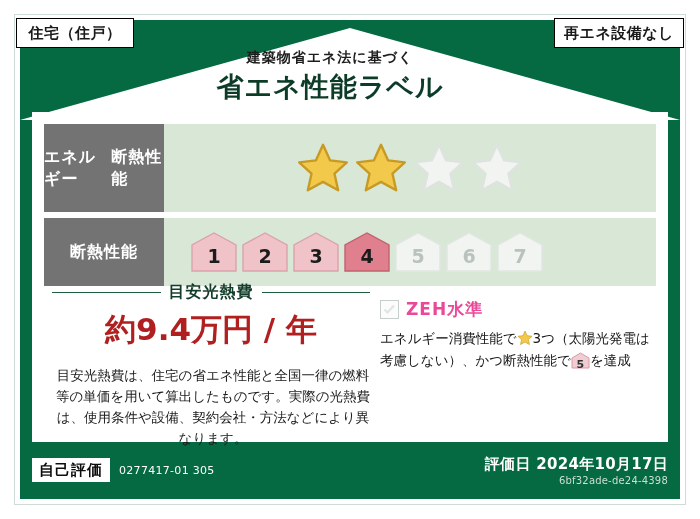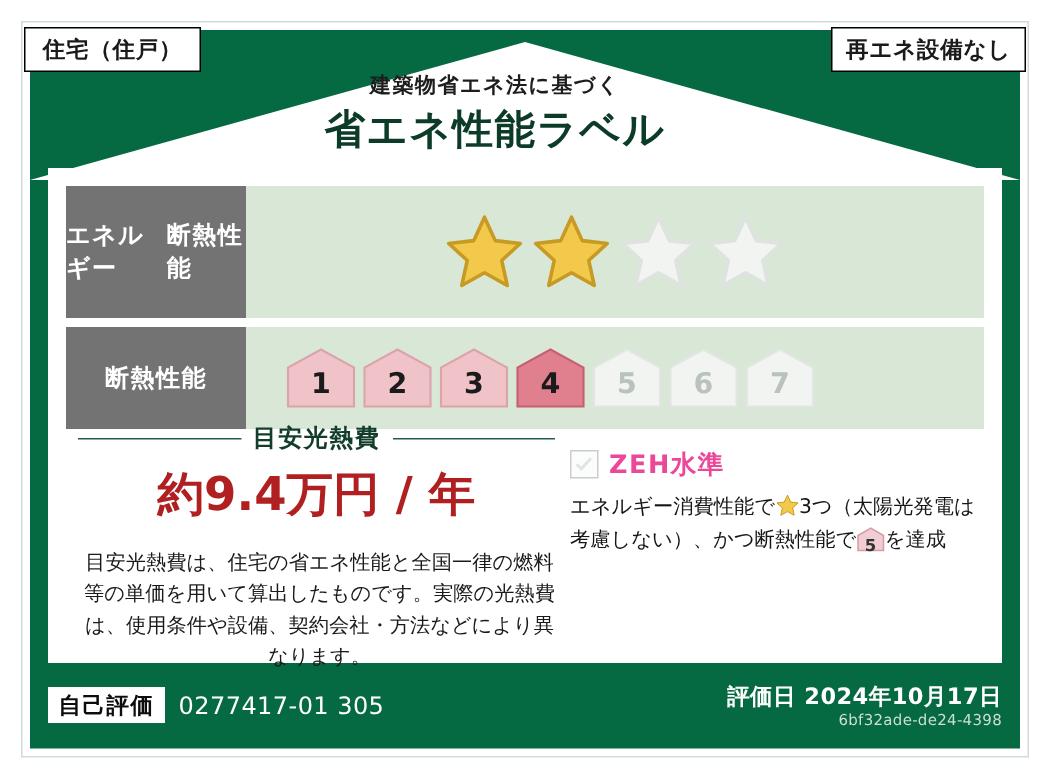--- a/index.html
+++ b/index.html
@@ -254,21 +254,21 @@
     background: #ffffff;
     color: #0d0d0d;
     font-weight: bold;
     font-size: 15px;
     letter-spacing: 1px;
     padding: 3px 7px;
     line-height: 18px;
   }
   #footer-id {
     color: #ffffff;
-    font-size: 16px;
+    font-size: 11px;
     margin-left: 9px;
     letter-spacing: 0.3px;
   }
   .footer-right {
     margin-left: auto;
     text-align: right;
     color: #ffffff;
   }
   #footer-date { font-size: 15px; font-weight: bold; letter-spacing: 0.3px; }
   #footer-hash { font-size: 10px; color: #cbdfd4; letter-spacing: 0.2px; margin-top: 1px; }

